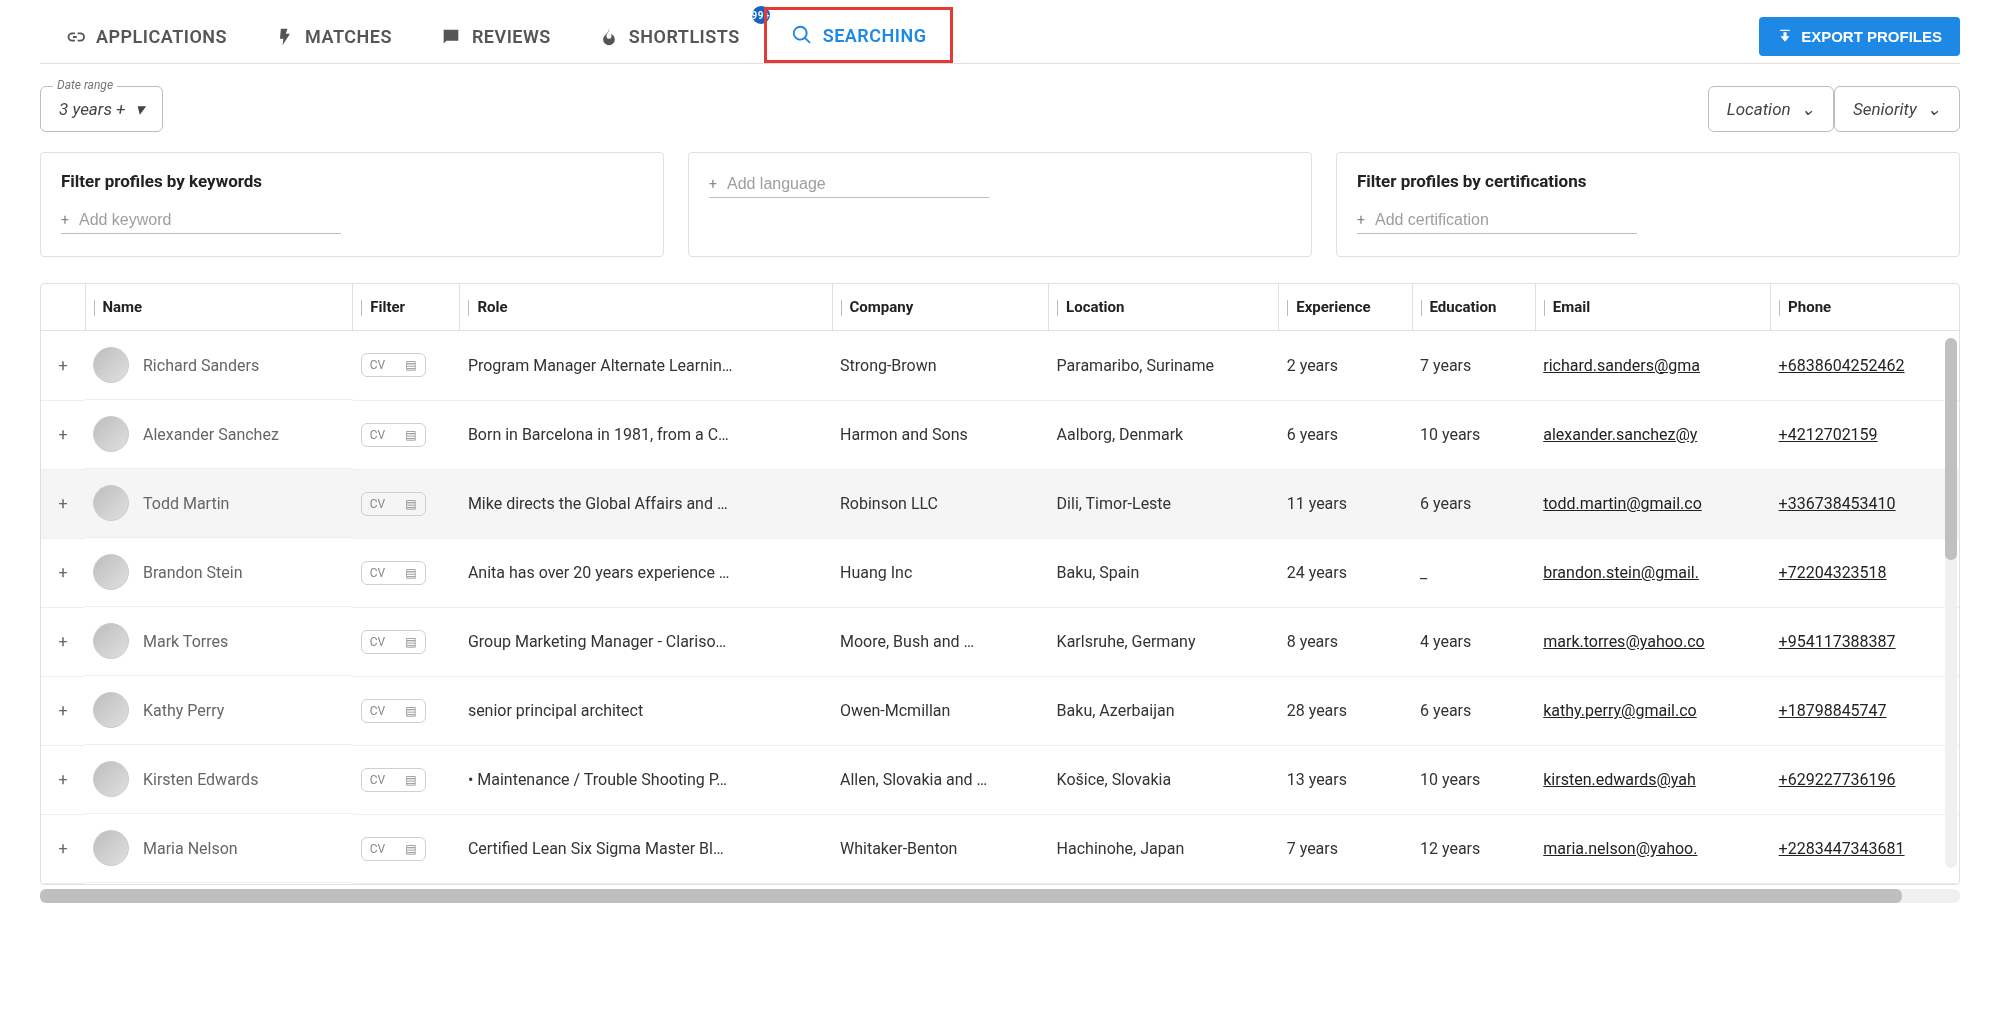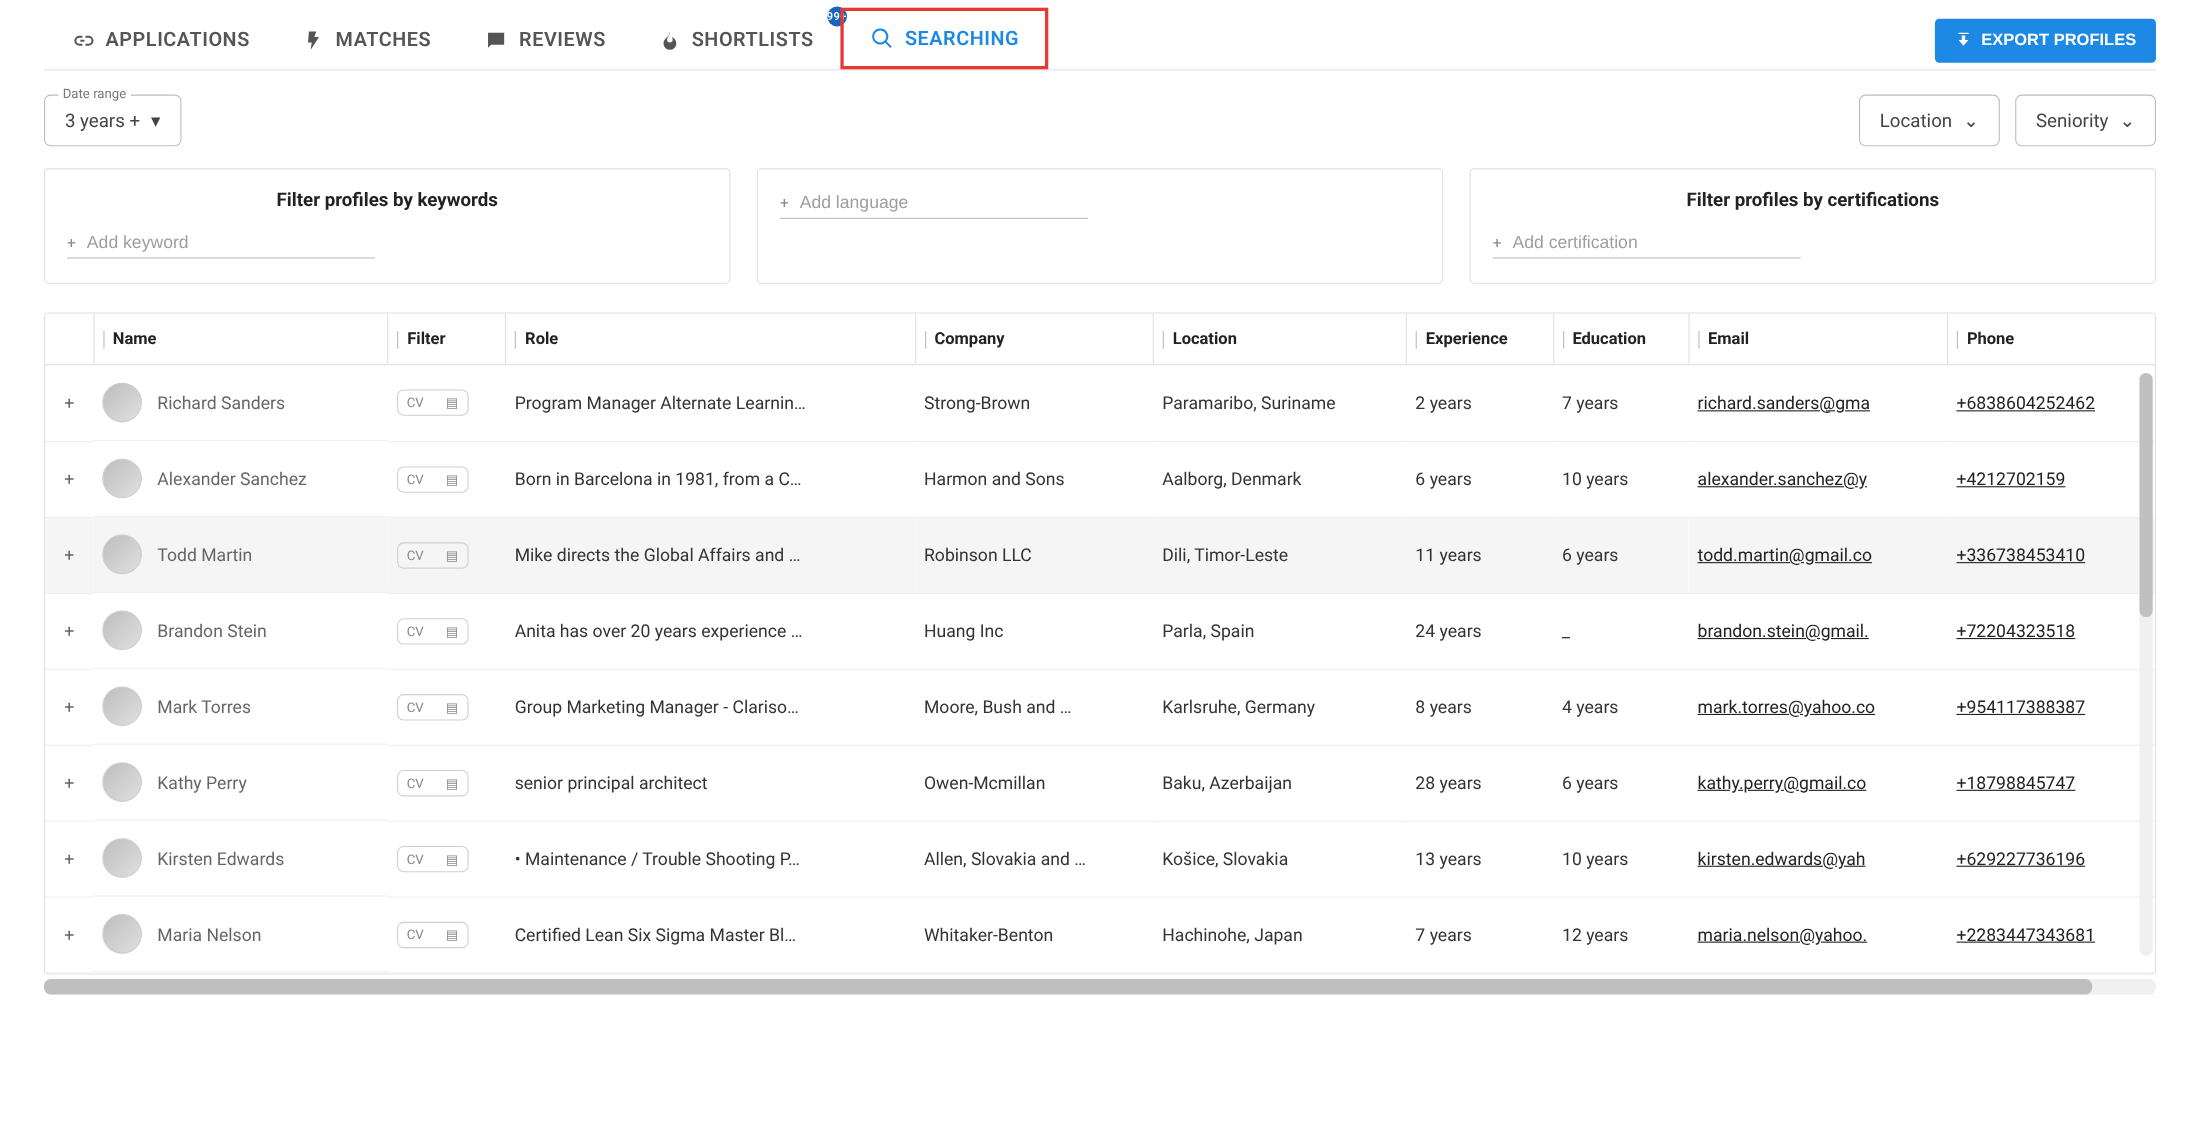--- a/index.html
+++ b/index.html
@@ -51,22 +51,22 @@
   padding: 10px 18px;
   font-weight: 700;
   font-size: 15px;
   border-radius: 4px;
   cursor: pointer;
   display:flex; align-items:center; gap:8px;
 }
 .controls-row {
   display: flex;
   align-items: flex-start;
-  gap: 14px;
   padding: 22px 0 10px 0;
+  font-style: italic;
 }
 .outlined-select {
   border: 1px solid #bdbdbd;
   border-radius: 6px;
   padding: 12px 18px;
   font-size: 17px;
   color: #444;
   display:flex; align-items:center; gap:10px;
   cursor:pointer;
   position:relative;
@@ -85,21 +85,20 @@
 }
 .filter-card {
   border: 1px solid #e0e0e0;
   border-radius: 4px;
   padding: 18px 20px 22px 20px;
 }
 .filter-title {
   font-weight: 700;
   font-size: 17px;
   margin-bottom: 16px;
-  text-align: center;
 }
 .filter-input {
   display:flex; align-items:center; gap:10px;
   border-bottom: 1px solid #bdbdbd;
   width: 280px;
   padding: 4px 0;
   color:#888;
 }
 .filter-input input {
   border:none; outline:none; font-size:16px; width:100%; color:#444;
@@ -344,21 +343,21 @@
           <td class="name-cell">
             <div class="avatar"></div>
             <span>Brandon Stein</span>
           </td>
           <td><span class="cv-chip">
               <span>CV</span>
               <span>▤</span>
             </span></td>
           <td class="col-role">Anita has over 20 years experience …</td>
           <td class="col-company">Huang Inc</td>
-          <td>Parla, Spain</td>
+          <td>Baku, Spain</td>
           <td>24 years</td>
           <td>_</td>
           <td class="email-cell col-email"><a href="#">brandon.stein@gmail.</a></td>
           <td class="phone-cell"><a href="#">+72204323518</a></td>
         </tr>
         <tr>
           <td class="expand">+</td>
           <td class="name-cell">
             <div class="avatar"></div>
             <span>Mark Torres</span>

